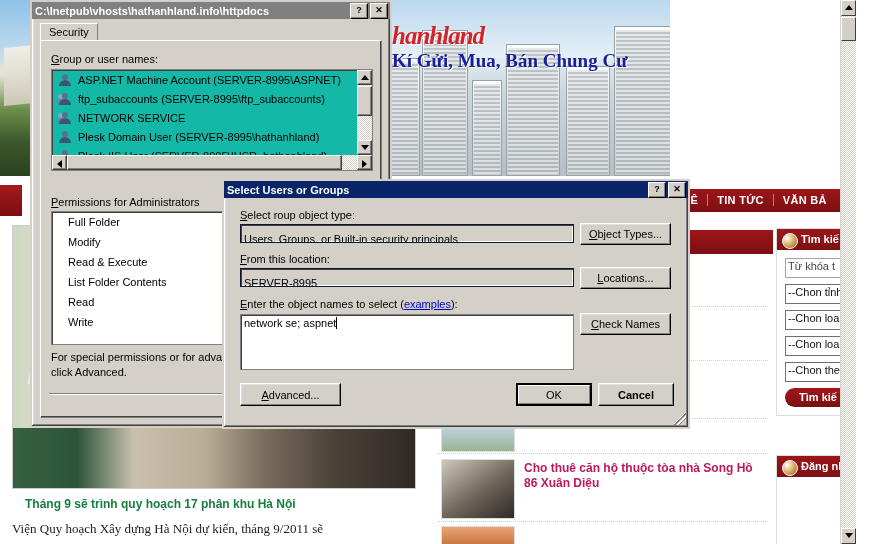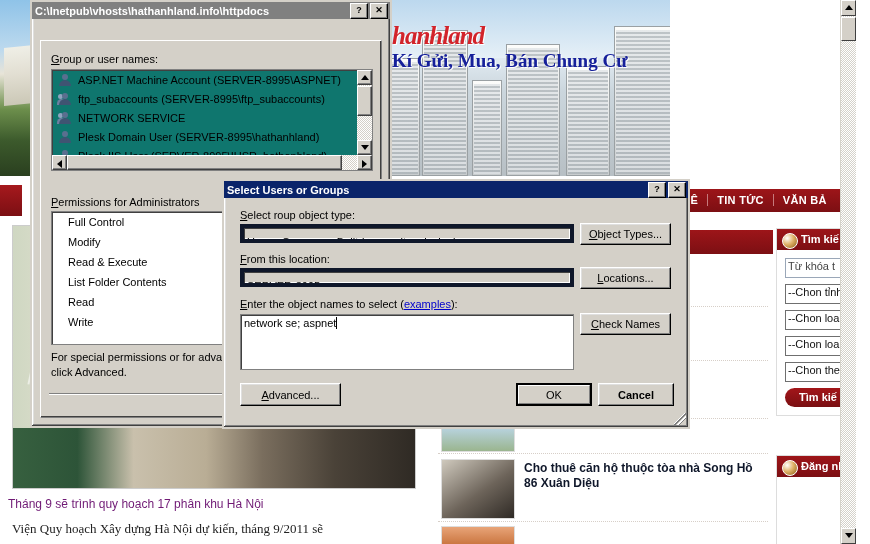--- a/index.html
+++ b/index.html
@@ -38,30 +38,30 @@
      background:linear-gradient(#a6191d,#7b0f13);}
   .navT{position:absolute;left:26px;top:185px;width:34px;height:31px;background:#fff;
      color:#9c1418;font-weight:bold;font-size:13px;text-align:center;line-height:31px;}
   
   .artphoto{position:absolute;left:12px;top:225px;width:402px;height:262px;
      background:linear-gradient(90deg,#cfd7c2 0%,#e4e2d2 18%,#b9c9a8 30%,#2f6f4e 46%,#1d5a3c 60%,#8b8f7e 72%,#6e6a60 100%);
      border:1px solid #cccccc;overflow:hidden;}
   .artphoto .mapline{position:absolute;background:rgba(255,255,255,.55);}
   .artphoto .crowd{position:absolute;left:0;bottom:0;width:100%;height:60px;
      background:linear-gradient(90deg,#37603f 0%,#2d5438 16%,#c9c0ac 30%,#b9ad95 48%,#7a6e5e 62%,#4a4238 80%,#2f2a24 100%);}
-  .art-title{position:absolute;left:8px;top:497px;font-weight:normal;font-size:12px;color:#701a75;}
+  .art-title{position:absolute;left:25px;top:497px;font-weight:bold;font-size:12px;color:#15803d;}
   .art-body{position:absolute;left:12px;top:521px;font-family:"Liberation Serif","DejaVu Serif",serif;
      font-size:13px;color:#222;}
   
   .listcol{position:absolute;left:424px;top:212px;width:350px;height:332px;background:#fff;}
   .list-head{position:absolute;left:1px;top:18px;width:348px;height:24px;background:#8d1216;
      background:linear-gradient(#9d1519,#7c0f13);}
   .phone{position:absolute;left:610px;top:262px;font-weight:bold;font-size:14px;color:#8d1216;}
   .lithumb{position:absolute;left:17px;width:72px;height:58px;border:1px solid #ddd;}
-  .littext{position:absolute;left:100px;font-weight:bold;font-size:12px;color:#0f172a;line-height:15px;}
+  .littext{position:absolute;left:100px;font-weight:bold;font-size:12px;color:#be185d;line-height:15px;}
   .lisep{position:absolute;left:14px;width:330px;height:0;border-top:1px dotted #d7cfc8;}
   
   .sb{position:absolute;left:776px;top:228px;width:80px;background:#fff;border:1px solid #ddd;}
   .sb-head{height:21px;background:linear-gradient(#9d1519,#7c0f13);color:#fff;font-weight:bold;
      font-size:11px;line-height:21px;padding-left:24px;overflow:hidden;white-space:nowrap;}
   .sb-head .bull{position:absolute;left:5px;top:4px;width:14px;height:14px;border-radius:50%;
      background:radial-gradient(circle at 30% 30%,#fff,#e0b36a 45%,#8a5a10);border:1px solid #fff;}
   .sb-body{padding:8px 6px 8px 8px;}
   .sb-inp{height:16px;border:1px solid #9aa7b8;margin-bottom:6px;font-size:11px;color:#444;
      padding:1px 2px;overflow:hidden;white-space:nowrap;background:#fff;}
@@ -102,37 +102,37 @@
   #childwin{left:222px;top:179px;width:464px;height:246px;}
   #childwin .tbar{background:linear-gradient(90deg,#0a246a,#a6b8e0);background:#0a246a;}
   .tabstrip{position:absolute;left:8px;top:21px;width:340px;height:18px;}
   .tab{position:absolute;left:0;top:0;height:18px;padding:2px 8px 0 8px;background:#d4d0c8;
        border:1px solid #ffffff;border-right-color:#808080;border-bottom:none;font-size:11px;color:#000;}
   .tabpane{position:absolute;left:8px;top:38px;width:340px;height:376px;background:#d4d0c8;
        border:1px solid #ffffff;border-right-color:#808080;border-bottom-color:#808080;
        box-shadow:inset -1px -1px 0 #404040;}
   .lbl{font-size:11px;color:#000;}
   .und{text-decoration:underline;}
-  .listbox{background:#0f766e;border:1px solid #808080;
+  .listbox{background:#14b8a6;border:1px solid #808080;
        box-shadow:inset 1px 1px 0 #404040, inset -1px -1px 0 #ffffff;overflow:hidden;position:relative;}
   .luser{display:flex;align-items:center;height:19px;padding-left:6px;font-size:11px;color:#000;white-space:nowrap;}
   .uicon{width:15px;height:14px;margin-right:5px;position:relative;flex:0 0 15px;}
   .uicon .hd{position:absolute;left:4px;top:1px;width:6px;height:6px;border-radius:50%;background:#5a6f8f;}
   .uicon .bd{position:absolute;left:1px;top:7px;width:12px;height:6px;border-radius:6px 6px 0 0;background:#3f5472;}
   .uicon.grp .hd2{position:absolute;left:0px;top:2px;width:5px;height:5px;border-radius:50%;background:#8fa3bf;}
   .uicon.grp .bd2{position:absolute;left:-1px;top:7px;width:9px;height:6px;border-radius:5px 5px 0 0;background:#6d80a0;}
   
   .vsb{position:absolute;right:0;top:0;width:15px;bottom:0;background:#d4d0c8;}
   .hsb{position:absolute;left:0;right:0;bottom:0;height:15px;background:#d4d0c8;}
   .sbbtn{background:#d4d0c8;border:1px solid #ffffff;border-right-color:#404040;border-bottom-color:#404040;
          box-shadow:inset -1px -1px 0 #808080;box-sizing:border-box;}
   .sbtrack{background:repeating-conic-gradient(#ffffff 0% 25%,#d4d0c8 0% 50%) 0 0/2px 2px;}
   .permbox{background:#ffffff;border:1px solid #808080;box-shadow:inset 1px 1px 0 #404040, inset -1px -1px 0 #ffffff;}
   .permrow{height:20px;line-height:20px;padding-left:16px;font-size:11px;color:#000;}
-  .fieldro{background:#d4d0c8;border:4px solid #0f172a;box-shadow:inset 1px 1px 0 #404040, inset -1px -1px 0 #ffffff;
+  .fieldro{background:#d4d0c8;border:1px solid #0f172a;box-shadow:inset 1px 1px 0 #404040, inset -1px -1px 0 #ffffff;
        font-size:11px;color:#000;padding:8px 0 0 3px;box-sizing:border-box;overflow:hidden;white-space:nowrap;}
   .fieldrw{background:#ffffff;border:1px solid #808080;box-shadow:inset 1px 1px 0 #404040, inset -1px -1px 0 #ffffff;
        font-size:11px;color:#000;padding:2px 0 0 3px;box-sizing:border-box;overflow:hidden;}
   .btn{background:#d4d0c8;border:1px solid #ffffff;border-right-color:#000000;border-bottom-color:#000000;
        box-shadow:inset -1px -1px 0 #808080, inset 1px 1px 0 #dfdfdf;
        font-size:11px;color:#000;text-align:center;cursor:default;box-sizing:border-box;
        display:flex;align-items:center;justify-content:center;font-family:"Liberation Sans",sans-serif;}
   .btn.def{border:2px solid #000000;box-shadow:none;background:#d4d0c8;}
   .btn.def .inner{width:100%;height:100%;display:flex;align-items:center;justify-content:center;
        border:1px solid #ffffff;border-right-color:#808080;border-bottom-color:#808080;box-sizing:border-box;}
@@ -256,20 +256,23 @@
   </div>
 </div>
 
 <div class="win" id="parentwin">
   <div class="tbar">
     <span class="ttl">C:\Inetpub\vhosts\hathanhland.info\httpdocs</span>
     <div class="tbtn">?</div>
     <div class="tbtn">✕</div>
   </div>
 
+  <div class="tabstrip">
+    <div class="tab">Security</div>
+  </div>
 
   <div class="tabpane">
     <div class="lbl" style="position:absolute;left:10px;top:12px;">
       <span class="und">G</span><span>roup or user names:</span>
     </div>
 
     <div class="listbox" style="position:absolute;left:10px;top:28px;width:320px;height:100px;">
       <div style="position:absolute;left:0;top:0;right:15px;overflow:hidden;">
         <div class="luser">
           <span class="uicon">
@@ -333,21 +336,21 @@
           <div style="width:0;height:0;margin:4px auto 0;border-top:4px solid transparent;border-bottom:4px solid transparent;border-left:5px solid #000;"></div>
         </div>
       </div>
     </div>
 
     <div class="lbl" style="position:absolute;left:10px;top:155px;">
       <span class="und">P</span><span>ermissions for Administrators</span>
     </div>
 
     <div class="permbox" style="position:absolute;left:10px;top:170px;width:320px;height:132px;">
-      <div class="permrow">Full Control</div>
+      <div class="permrow">Full Folder</div>
       <div class="permrow">Modify</div>
       <div class="permrow">Read &amp; Execute</div>
       <div class="permrow">List Folder Contents</div>
       <div class="permrow">Read</div>
       <div class="permrow">Write</div>
     </div>
 
     <div class="lbl" style="position:absolute;left:10px;top:310px;">For special permissions or for advanc</div>
     <div class="lbl" style="position:absolute;left:10px;top:325px;">click Advanced.</div>
 

